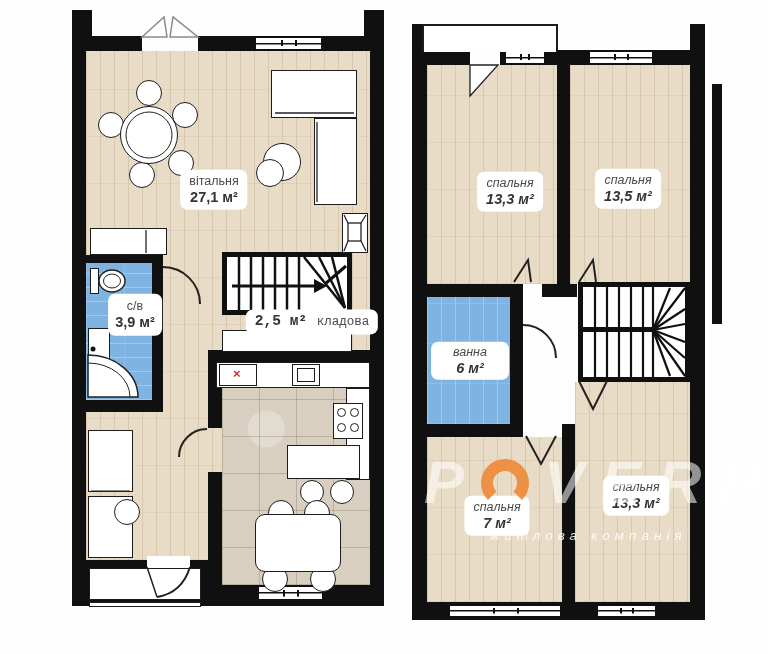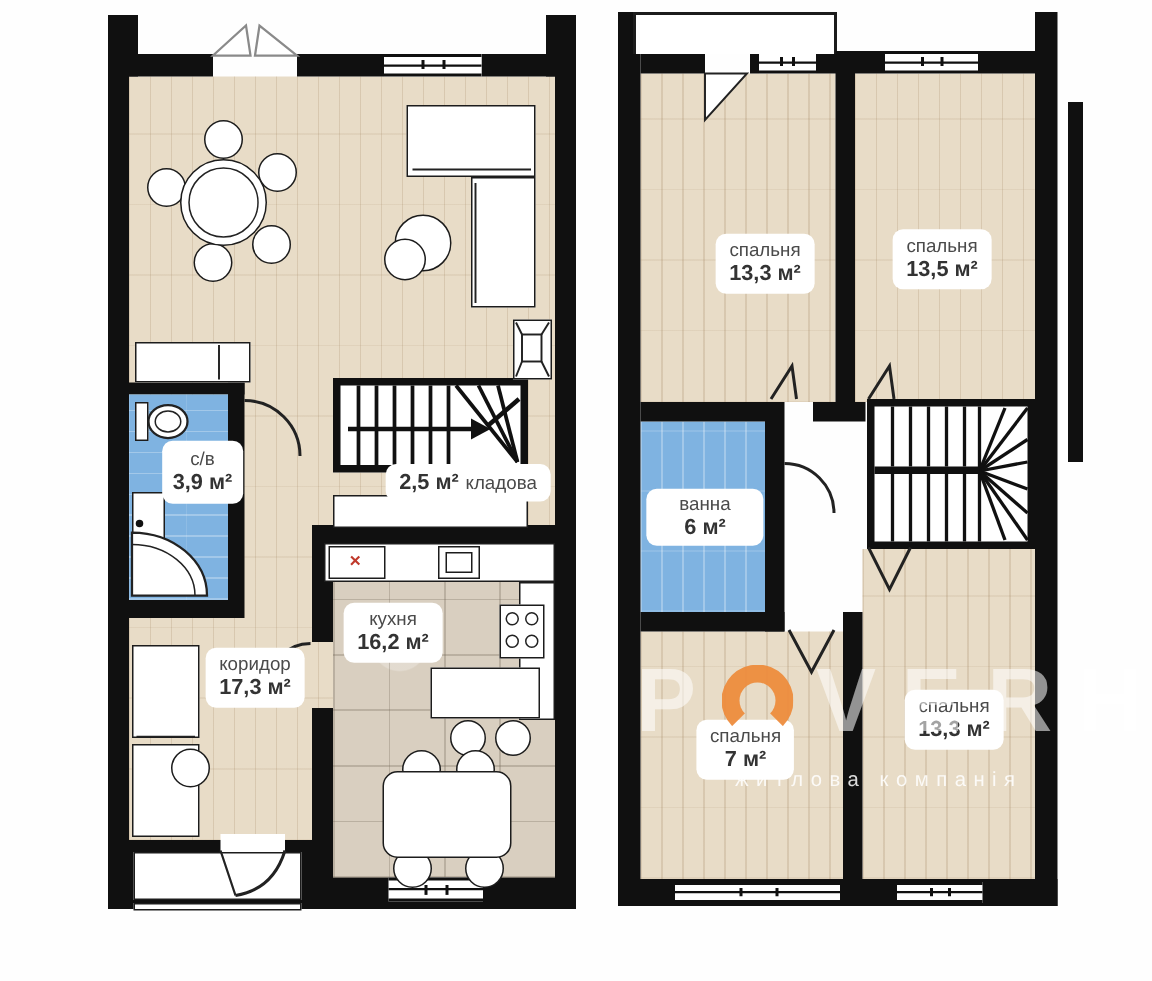--- a/index.html
+++ b/index.html
@@ -174,39 +174,35 @@
       <ellipse cx="48" cy="271" rx="13" ry="11" fill="#fff" stroke="#222" stroke-width="1.5"></ellipse>
       <ellipse cx="48" cy="271" rx="8.5" ry="7" fill="none" stroke="#222" stroke-width="1"></ellipse>
 
       <circle cx="29" cy="339" r="2.5" fill="#111"></circle>
 
       <circle cx="85" cy="125" r="23" fill="none" stroke="#222" stroke-width="1"></circle>
 
       <line x1="27" y1="481" x2="66" y2="481" stroke="#222" stroke-width="1"></line>
     </svg>
 
+    <div class="pill" style="left:150px;top:180px;">
+      <div class="rname">вітальня</div>
+      <div class="rarea">27,1 м²</div>
+    </div>
     <div class="pill" style="left:71px;top:305px;padding:5px 7px;">
       <div class="rname">с/в</div>
       <div class="rarea">3,9 м²</div>
     </div>
-    <div class="pill" style="left:248px;top:312px;padding:3px 9px;">
+    <div class="pill" style="left:248px;top:312px;padding:3px 9px;font-family:Liberation Mono, monospace;">
       <span class="rarea">2,5 м²</span>
       <span class="rname">кладова</span>
     </div>
-    <div class="pill" style="left:198px;top:412px;">
-      <div class="rname">кухня</div>
-      <div class="rarea">16,2 м²</div>
-    </div>
-    <div class="pill" style="left:106px;top:442px;">
-      <div class="rname">коридор</div>
-      <div class="rarea">17,3 м²</div>
-    </div>
   </div>
 
-  <div class="plan" id="plan2" style="left:412px;top:8px;width:312px;height:596px;">
+  <div class="plan" id="plan2" style="left:412px;top:24px;width:312px;height:596px;font-style:italic;">
 
     <div class="wood" style="left:15px;top:41px;width:130px;height:219px;"></div>
     <div class="wood" style="left:158px;top:41px;width:120px;height:219px;"></div>
     <div class="wood" style="left:15px;top:413px;width:135px;height:165px;"></div>
     <div class="wood" style="left:163px;top:358px;width:115px;height:220px;"></div>
     <div class="bath2" style="left:15px;top:273px;width:83px;height:127px;"></div>
 
     <div class="wall" style="left:0;top:0;width:15px;height:596px;"></div>
     <div class="wall" style="left:278px;top:0;width:15px;height:596px;"></div>
     <div class="wall" style="left:300px;top:60px;width:10px;height:240px;"></div>

